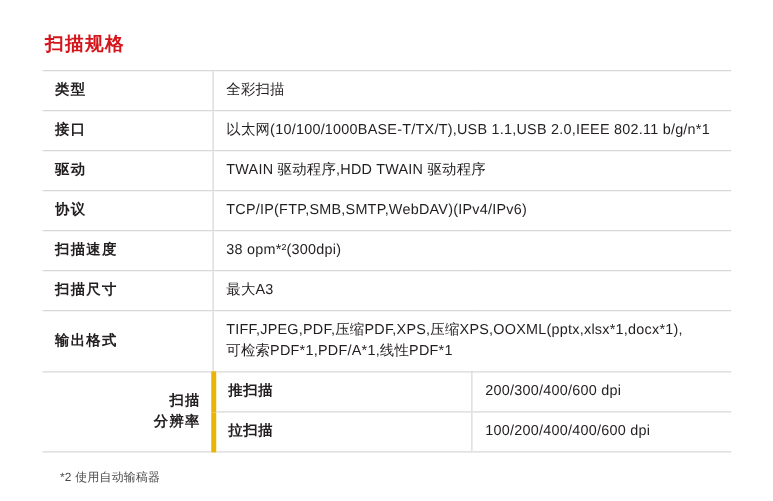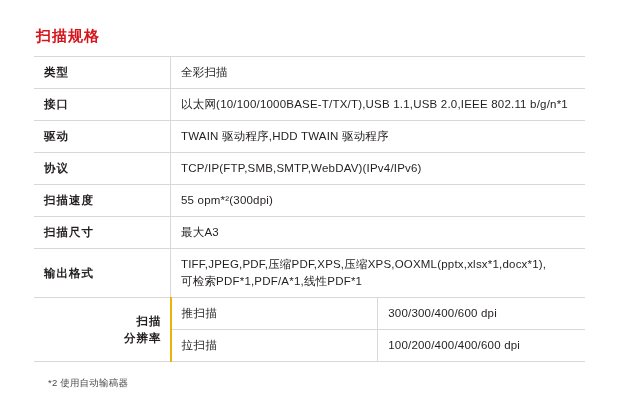--- a/index.html
+++ b/index.html
@@ -51,24 +51,24 @@
   }
   td.label-split {
     width: 62px;
     font-weight: bold;
     letter-spacing: 1px;
     padding-left: 14px;
     text-align: right;
   }
   td.sub-label {
     width: 56px;
-    font-weight: normal;
+    font-weight: bold;
     letter-spacing: 0.5px;
     padding-left: 8px;
-    border-left: 2px solid #eab308;
+    border-left: 4px solid #eab308;
   }
   td.value {
     border-left: 1px solid #d8d8d8;
     color: #231f20;
     letter-spacing: 0.2px;
     margin-left: 21px;
   }
   td.value .line {
     display: block;
     white-space: nowrap;
@@ -124,21 +124,21 @@
       </tr>
       <tr>
         <td class="label">协议</td>
         <td class="value" colspan="2">
           <span class="line">TCP/IP(FTP,SMB,SMTP,WebDAV)(IPv4/IPv6)</span>
         </td>
       </tr>
       <tr>
         <td class="label">扫描速度</td>
         <td class="value" colspan="2">
-          <span class="line">55 opm*²(300dpi)</span>
+          <span class="line">38 opm*²(300dpi)</span>
         </td>
       </tr>
       <tr>
         <td class="label">扫描尺寸</td>
         <td class="value" colspan="2">
           <span class="line">最大A3</span>
         </td>
       </tr>
       <tr>
         <td class="label tall">输出格式</td>
@@ -146,21 +146,21 @@
           <span class="line">TIFF,JPEG,PDF,压缩PDF,XPS,压缩XPS,OOXML(pptx,xlsx*1,docx*1),</span>
           <span class="line">可检索PDF*1,PDF/A*1,线性PDF*1</span>
         </td>
       </tr>
       <tr>
         <td class="label-split res-label-cell" rowspan="2">
           <span class="l1">扫描</span>
           <span class="l2">分辨率</span>
         </td>
         <td class="sub-label">推扫描</td>
-        <td class="value">300/300/400/600 dpi</td>
+        <td class="value">200/300/400/600 dpi</td>
       </tr>
       <tr>
         <td class="sub-label">拉扫描</td>
         <td class="value">100/200/400/400/600 dpi</td>
       </tr>
     </tbody>
   </table>
 
   <div class="footnotes">
     <div>*2 使用自动输稿器</div>

